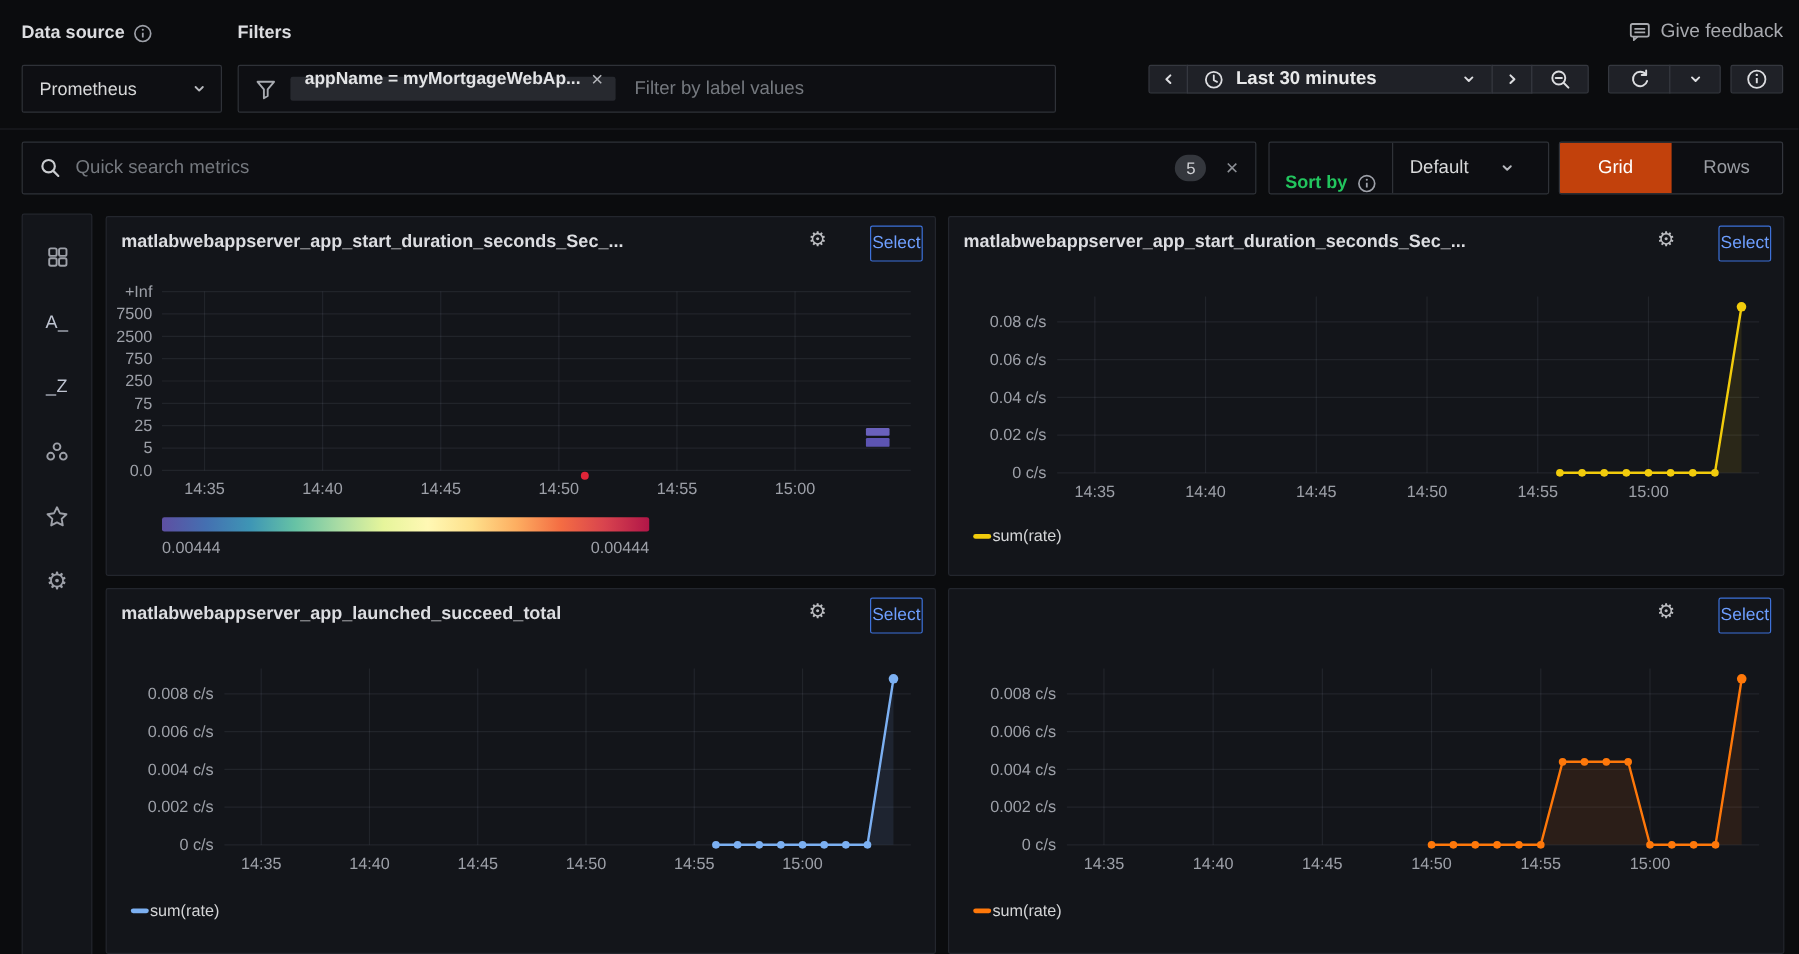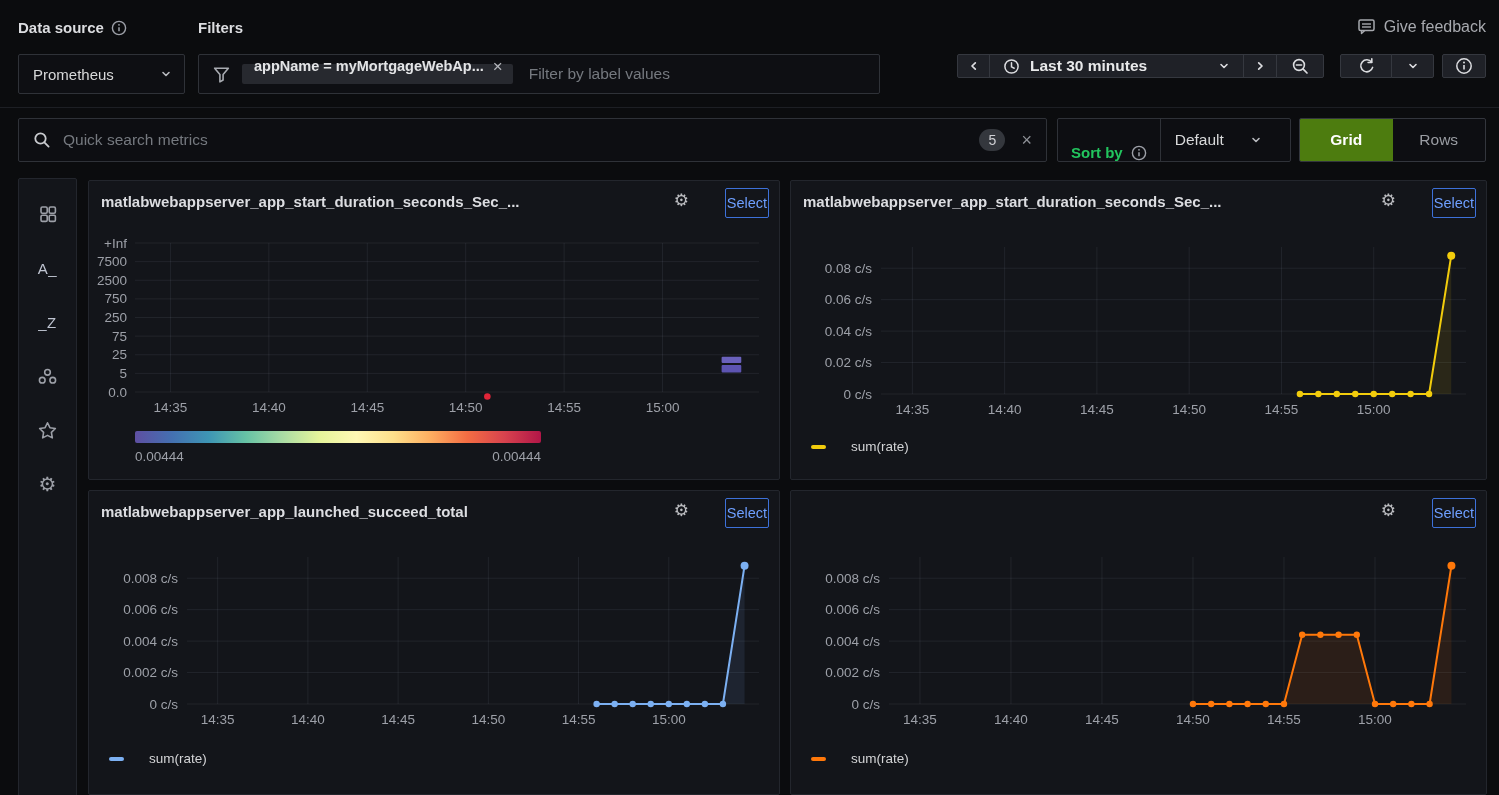--- a/index.html
+++ b/index.html
@@ -44,40 +44,40 @@
 
   .sort-box{position:absolute;height:44px;border:1px solid #2f3238;border-radius:2px;background:#0d0e12;
             display:flex;align-items:stretch;}
   .sort-left{display:flex;align-items:flex-end;gap:8px;padding:0 13px;font-size:15px;font-weight:700;color:#22c55e;}
   .sort-div{width:1px;background:#2f3238;}
   .sort-right{display:flex;align-items:center;gap:26px;padding:0 12px 0 14px;font-size:15.5px;color:#d8d9da;cursor:pointer;}
 
   .viewtoggle{position:absolute;height:44px;border:1px solid #33363d;border-radius:2px;background:#0d0e12;
               display:flex;overflow:hidden;}
   .viewtoggle .seg{flex:1;display:flex;align-items:center;justify-content:center;font-size:15.5px;color:#9a9da3;cursor:pointer;}
-  .viewtoggle .seg.active{background:#4d7c0f;color:#ffffff;font-weight:700;text-align:right;}
+  .viewtoggle .seg.active{background:#c2410c;color:#ffffff;font-weight:400;text-align:right;}
 
   .sidebar{position:absolute;left:18px;top:178px;width:59px;height:650px;background:#13151a;
            border:1px solid #23262d;border-radius:2px;display:flex;flex-direction:column;align-items:center;
            padding-top:23px;gap:30px;}
   .sb-item{width:24px;height:24px;display:flex;align-items:center;justify-content:center;color:#9da0a8;cursor:pointer;}
   .sb-text{font-size:15px;font-weight:500;color:#bfc4d1;letter-spacing:0.5px;}
   .glyph{font-family:"DejaVu Sans",sans-serif;line-height:1;}
 
   .panel{position:absolute;background:#13151a;border:1px solid #23262d;border-radius:2px;}
   .panel .title{position:absolute;left:12px;top:12px;right:165px;font-size:15px;font-weight:700;color:#dcdde1;
                 white-space:nowrap;overflow:hidden;}
   .panel .gear{position:absolute;top:11px;font-size:17px;color:#bcbdc1;cursor:pointer;}
   .panel .selectbtn{position:absolute;top:7px;height:30px;width:44px;border:1px solid #3d71d9;border-radius:2px;
                     background:transparent;color:#6e9fff;font-size:14.5px;font-weight:500;
                     display:flex;align-items:center;justify-content:center;cursor:pointer;}
   .chart{position:absolute;left:6px;top:58px;}
   svg text{font-family:"Liberation Sans",sans-serif;}
 
-  .legend{position:absolute;left:20px;display:flex;align-items:center;gap:25px;font-size:13.5px;color:#d3d4d6;cursor:pointer;}
+  .legend{position:absolute;left:20px;display:flex;align-items:center;gap:1px;font-size:13.5px;color:#d3d4d6;cursor:pointer;}
   .legend .swatch{width:15px;height:4px;border-radius:2px;}
 
   .cbar{position:absolute;left:46px;top:250px;width:406px;height:12px;border-radius:2px;}
   .cbar-labels{position:absolute;left:46px;top:268px;width:406px;display:flex;justify-content:space-between;
                font-size:13.5px;color:#9da0a8;}
 </style>
 </head>
 <body>
 
 <div class="app">

